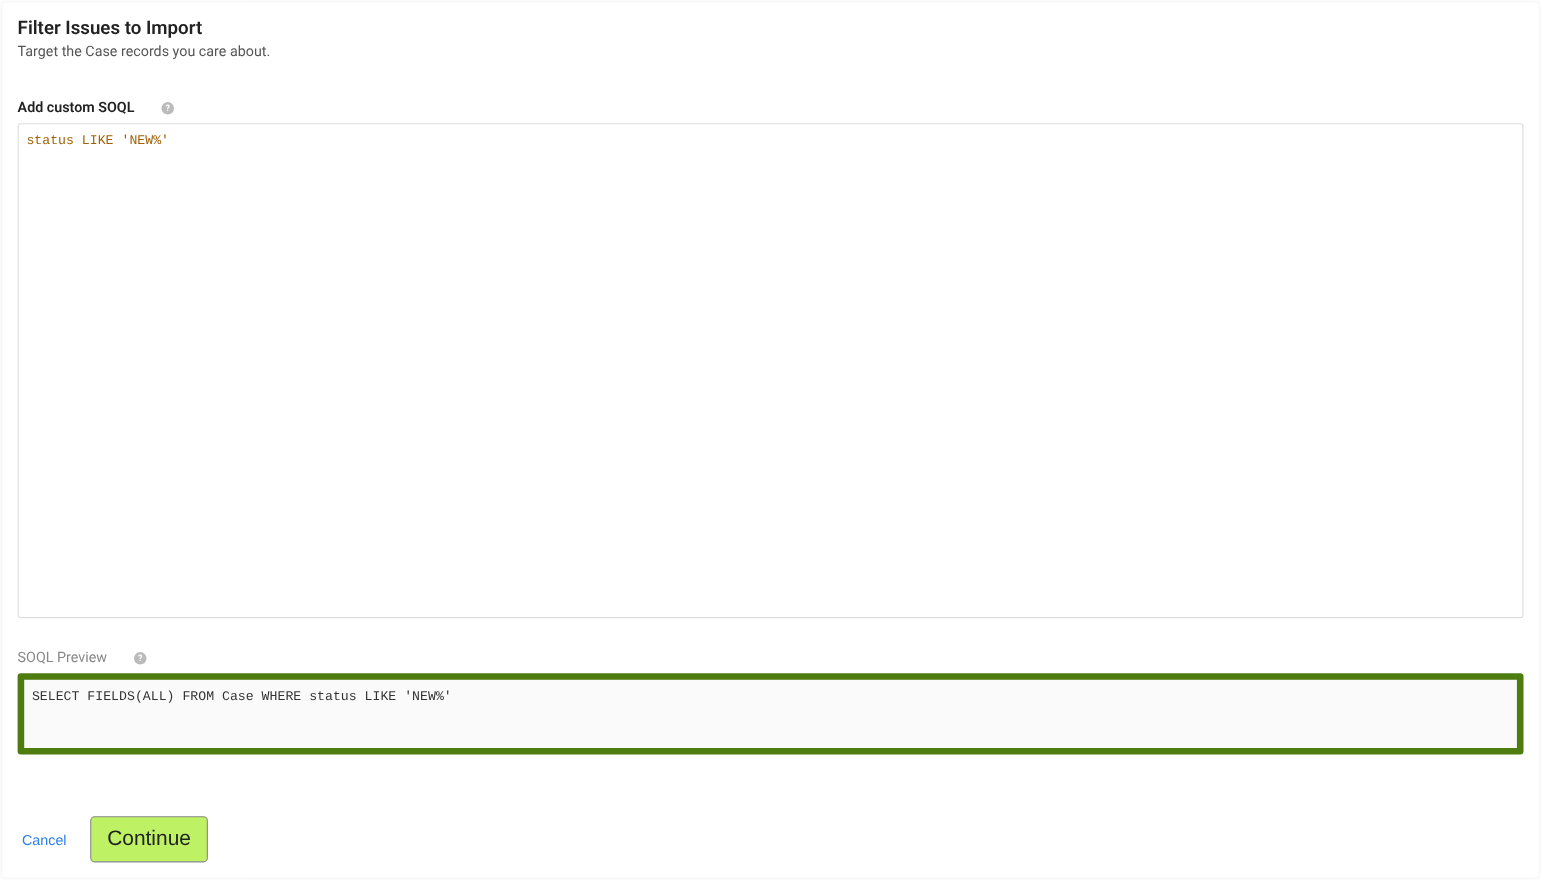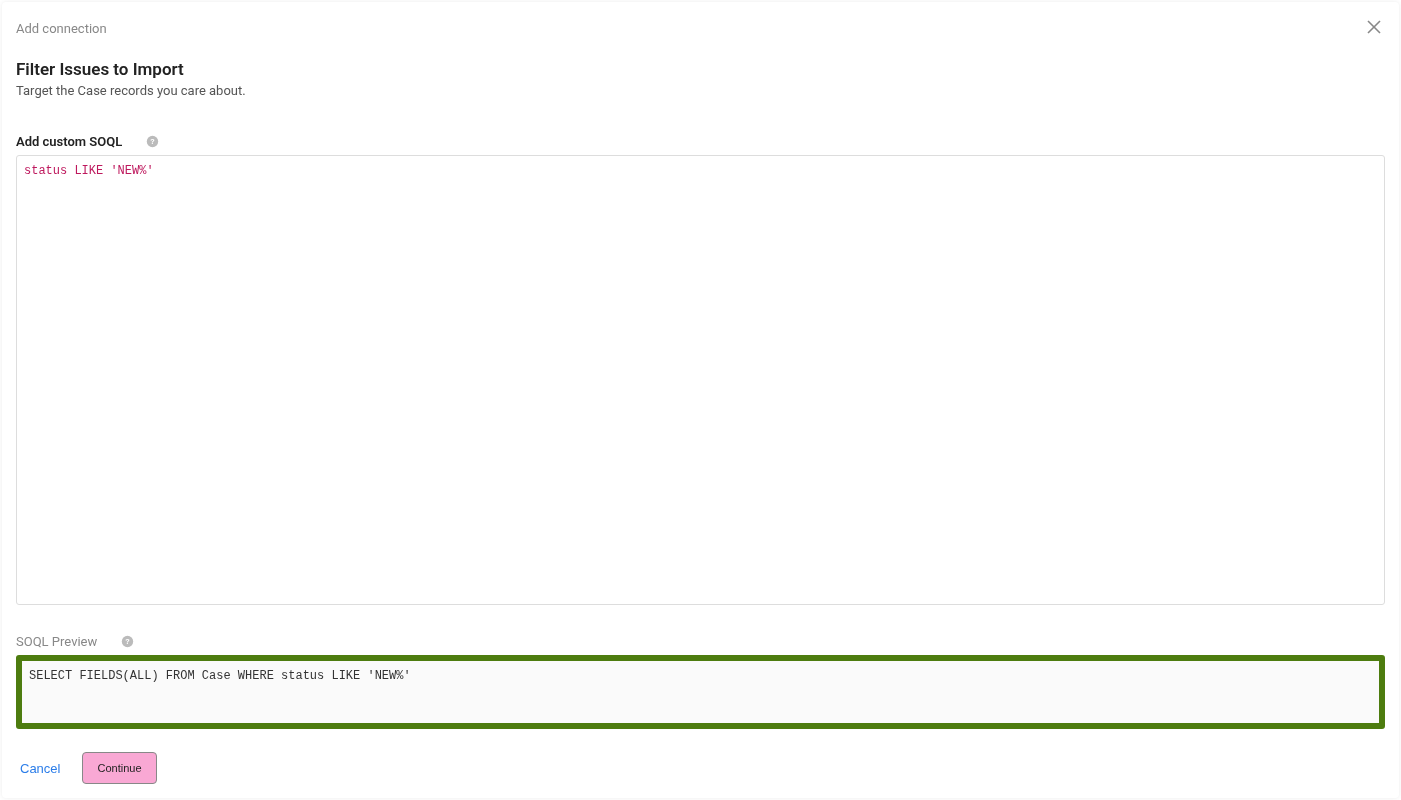--- a/index.html
+++ b/index.html
@@ -89,21 +89,21 @@
       cursor: pointer;
     }
     .soql-textarea {
       width: 100%;
       height: 450px;
       border: 1px solid #ddd;
       border-radius: 3px;
       padding: 6px 7px;
       font-family: Menlo, Monaco, Consolas, "Courier New", monospace;
       font-size: 12px;
-      color: #be185d;
+      color: #a16207;
       resize: none;
       outline: none;
       line-height: 1.5;
     }
     .preview-section {
       margin-top: 29px;
     }
     .preview-box {
       width: 100%;
       min-height: 74px;
@@ -126,44 +126,33 @@
     }
     .btn-cancel {
       background: none;
       border: none;
       color: #2b7de9;
       font-size: 13px;
       cursor: pointer;
       padding: 8px 4px;
     }
     .btn-continue {
-      background: #f9a8d4;
+      background: #bef264;
       border: 1px solid #888;
       border-radius: 4px;
       padding: 9px 14px;
-      font-size: 11px;
+      font-size: 19px;
       color: #222;
       cursor: pointer;
     }
   </style>
 </head>
 <body>
 
 <div class="modal">
-  <div class="modal-header">
-    <div class="breadcrumb">Add connection</div>
-    <button class="close-btn">
-      <span>
-        <svg viewBox="0 0 14 14" fill="none" stroke="currentColor" stroke-width="1.6">
-          <line x1="1" y1="1" x2="13" y2="13"></line>
-          <line x1="13" y1="1" x2="1" y2="13"></line>
-        </svg>
-      </span>
-    </button>
-  </div>
 
   <h2 class="title">Filter Issues to Import</h2>
   <div class="subtitle">Target the Case records you care about.</div>
 
   <div class="field-label-row">
     <span class="field-label">Add custom SOQL</span>
     <span class="help-icon">
       <svg viewBox="0 0 16 16" width="13" height="13" fill="currentColor">
         <circle cx="8" cy="8" r="7" fill="currentColor"></circle>
         <text x="8" y="11.5" text-anchor="middle" font-size="10" font-weight="bold" fill="#fff">?</text>

